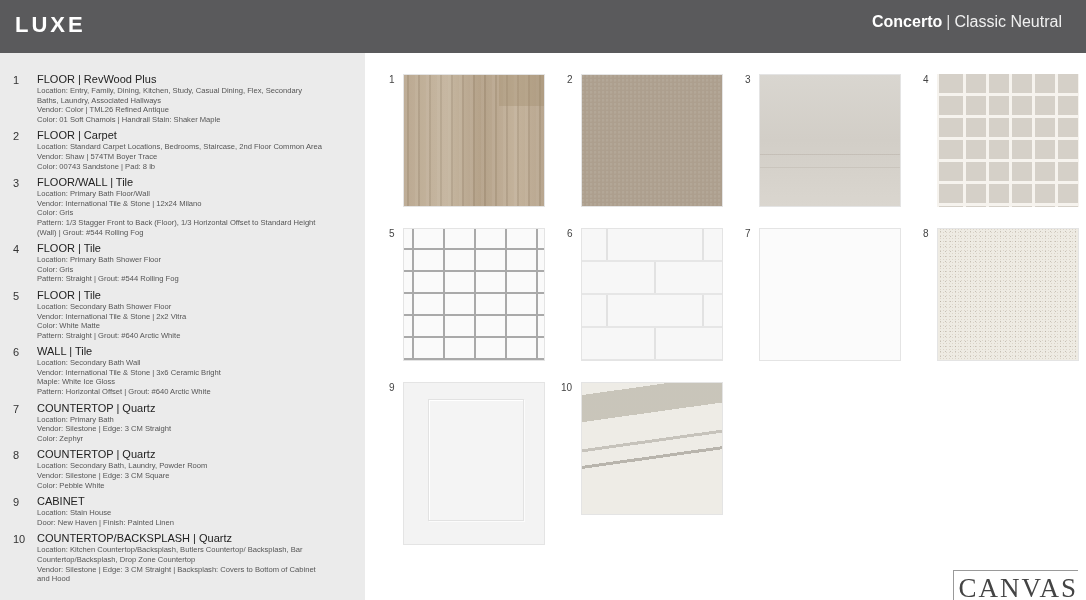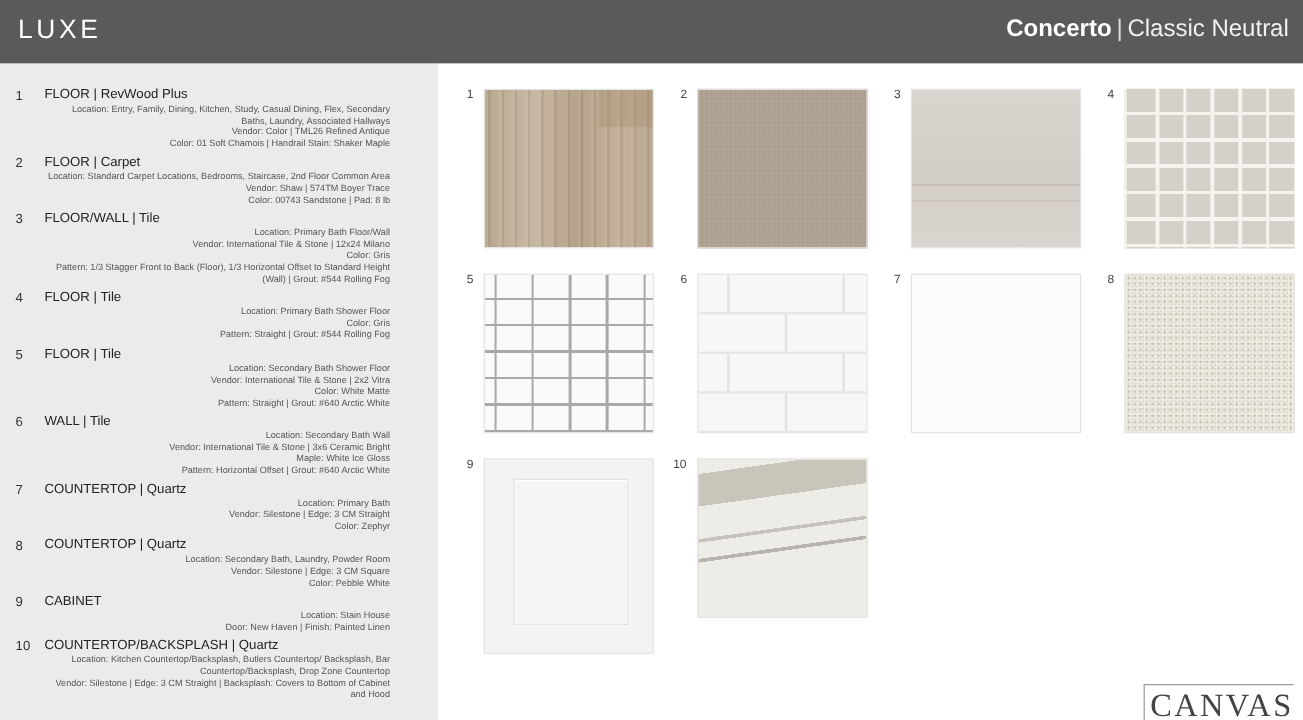--- a/index.html
+++ b/index.html
@@ -4,41 +4,41 @@
   <style>
     * { box-sizing: border-box; margin: 0; padding: 0; }
     html, body { width: 1086px; height: 600px; overflow: hidden; background: #ffffff; }
     body { font-family: "Liberation Sans", sans-serif; position: relative; }
 
     .header {
       position: absolute; left: 0; top: 0; width: 1086px; height: 53px;
       background: #5a5a5c; color: #ffffff;
     }
     .brand {
-      position: absolute; left: 15px; top: 12px; font-size: 22px; font-weight: normal;
+      position: absolute; left: 15px; top: 12px; font-size: 22px; font-weight: bold;
       letter-spacing: 3px;
     }
     .collection {
-      position: absolute; right: 12px; top: 13px; font-size: 20px;
+      position: absolute; right: 24px; top: 13px; font-size: 16px;
       white-space: nowrap;
     }
     .collection .name { font-weight: bold; }
     .collection .sep { font-weight: normal; color: #dcdcdc; margin: 0 4px; }
     .collection .scheme { font-weight: normal; color: #f0f0f0; }
 
     .sidebar {
       position: absolute; left: 0; top: 53px; width: 365px; height: 547px;
       background: #ebebeb; padding: 20px 0 0 0;
     }
     .item { position: relative; padding-left: 37px; margin-bottom: 5px; }
     .item-num {
       position: absolute; left: 13px; top: 1px; font-size: 11px; color: #333;
     }
     .item-title { font-size: 11px; color: #222; line-height: 13px; }
-    .item-line { font-size: 7.6px; color: #555; line-height: 9.6px; padding-right: 40px; text-align: right; }
+    .item-line { font-size: 7.6px; color: #555; line-height: 9.6px; padding-right: 40px; }
 
     .main { position: absolute; left: 365px; top: 53px; width: 721px; height: 547px; background: #ffffff; }
     .swatch-wrap { position: absolute; }
     .swatch-num { position: absolute; font-size: 10px; color: #444; left: -14px; top: 0; }
     .swatch { position: absolute; left: 0; top: 0; border: 1px solid #e4e4e4; overflow: hidden; }
 
     .sw-wood {
       background:
         repeating-linear-gradient(90deg, rgba(255,255,255,0.10) 0 3px, rgba(0,0,0,0.05) 3px 5px, rgba(255,255,255,0.06) 5px 11px),
         linear-gradient(90deg, #b7a48b, #c3b39c 30%, #b09c82 55%, #c0ae96 80%, #b4a188);

